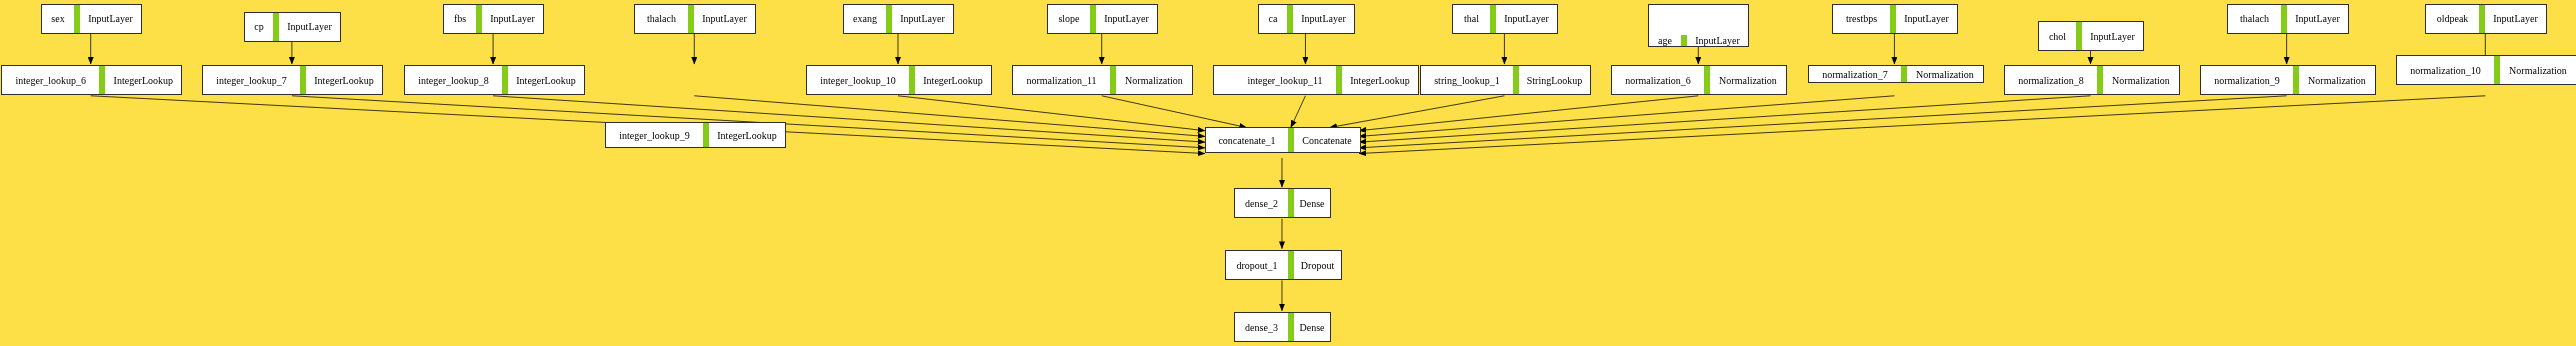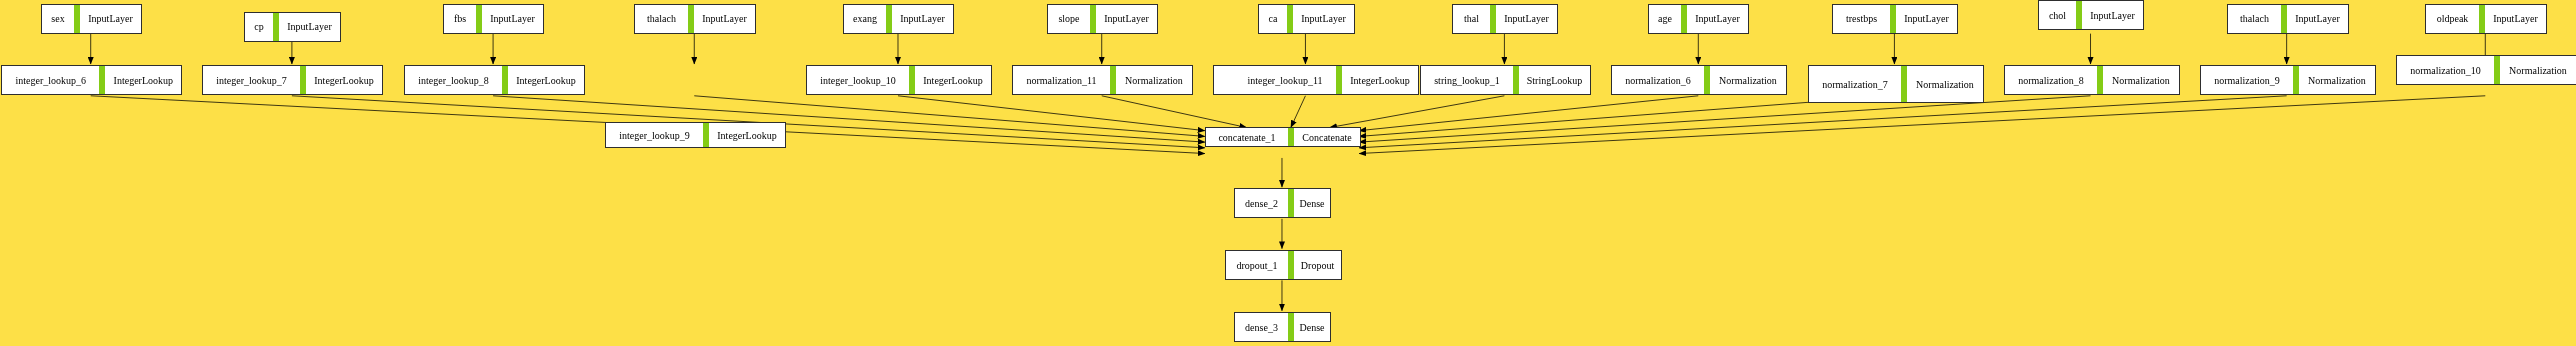--- a/index.html
+++ b/index.html
@@ -139,37 +139,37 @@
       <div class="cell type" style="width: 82px;">IntegerLookup</div>
     </div>
     <div class="node" style="left: 1452px; top: 3.8px; height: 30px;">
       <div class="cell name" style="width: 37px;">thal</div>
       <div class="cell type" style="width: 67px;">InputLayer</div>
     </div>
     <div class="node" style="left: 1420px; top: 65px; height: 30px;">
       <div class="cell name" style="width: 92px;">string_lookup_1</div>
       <div class="cell type" style="width: 77px;">StringLookup</div>
     </div>
-    <div class="node" style="left: 1648px; top: 3.8px; height: 30px;">
+    <div class="node" style="left: 1648px; top: 3.8px; height: 43px; align-items: flex-end;">
       <div class="cell name" style="width: 32px;">age</div>
       <div class="cell type" style="width: 67px;">InputLayer</div>
     </div>
     <div class="node" style="left: 1611px; top: 65px; height: 30px;">
       <div class="cell name" style="width: 92px;">normalization_6</div>
       <div class="cell type" style="width: 82px;">Normalization</div>
     </div>
     <div class="node" style="left: 1832px; top: 3.8px; height: 30px;">
       <div class="cell name" style="width: 57px;">trestbps</div>
       <div class="cell type" style="width: 67px;">InputLayer</div>
     </div>
-    <div class="node" style="left: 1808px; top: 65px; height: 38px;">
+    <div class="node" style="left: 1808px; top: 65px; height: 18px;">
       <div class="cell name" style="width: 92px;">normalization_7</div>
       <div class="cell type" style="width: 82px;">Normalization</div>
     </div>
-    <div class="node" style="left: 2038px; top: 0; height: 30px;">
+    <div class="node" style="left: 2038px; top: 21px; height: 30px;">
       <div class="cell name" style="width: 37px;">chol</div>
       <div class="cell type" style="width: 67px;">InputLayer</div>
     </div>
     <div class="node" style="left: 2004px; top: 65px; height: 30px;">
       <div class="cell name" style="width: 92px; text-align: right;">normalization_8</div>
       <div class="cell type" style="width: 82px;">Normalization</div>
     </div>
     <div class="node" style="left: 2227px; top: 3.8px; height: 30px;">
       <div class="cell name" style="width: 53px;">thalach</div>
       <div class="cell type" style="width: 67px;">InputLayer</div>
@@ -179,21 +179,21 @@
       <div class="cell type" style="width: 82px;">Normalization</div>
     </div>
     <div class="node" style="left: 2425px; top: 3.8px; height: 30px;">
       <div class="cell name" style="width: 53px;">oldpeak</div>
       <div class="cell type" style="width: 67px;">InputLayer</div>
     </div>
     <div class="node" style="left: 2396px; top: 55px; height: 30px;">
       <div class="cell name" style="width: 97px;">normalization_10</div>
       <div class="cell type" style="width: 82px;">Normalization</div>
     </div>
-    <div class="node" style="left: 1205px; top: 127px; height: 20px;">
+    <div class="node" style="left: 1205px; top: 127px; height: 26px;">
       <div class="cell name" style="width: 82px;">concatenate_1</div>
       <div class="cell type" style="width: 72px;">Concatenate</div>
     </div>
     <div class="node" style="left: 1234px; top: 188px; height: 30px;">
       <div class="cell name" style="width: 53px;">dense_2</div>
       <div class="cell type" style="width: 42px;">Dense</div>
     </div>
     <div class="node" style="left: 1225px; top: 250px; height: 30px;">
       <div class="cell name" style="width: 62px;">dropout_1</div>
       <div class="cell type" style="width: 53px;">Dropout</div>

